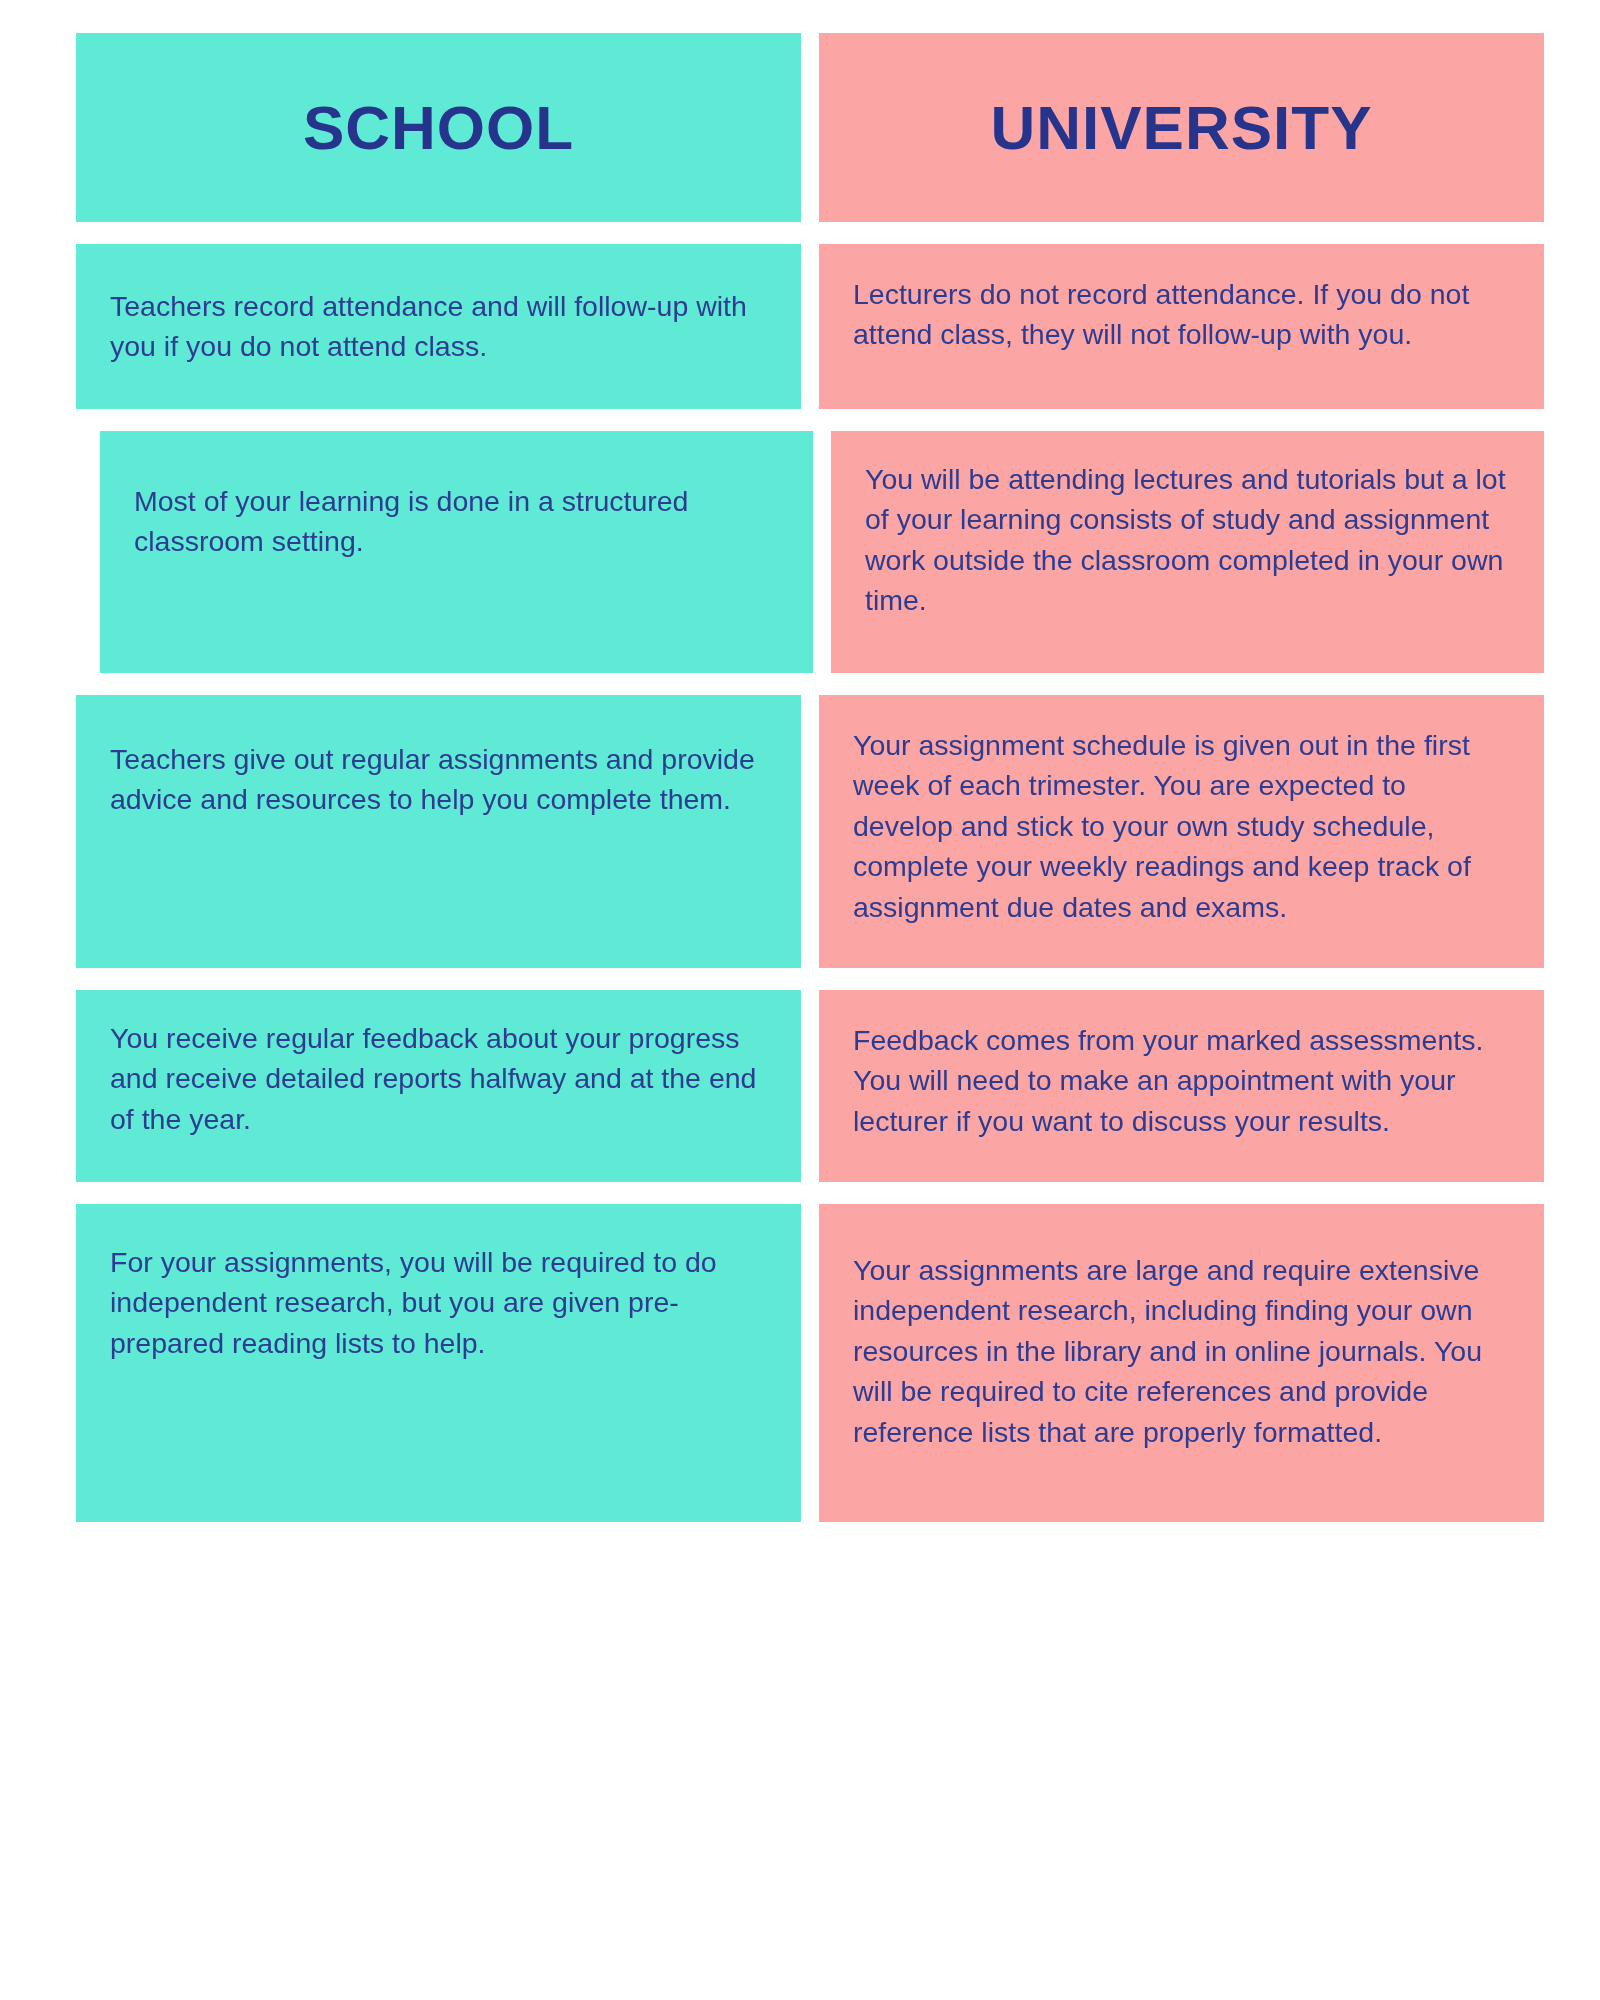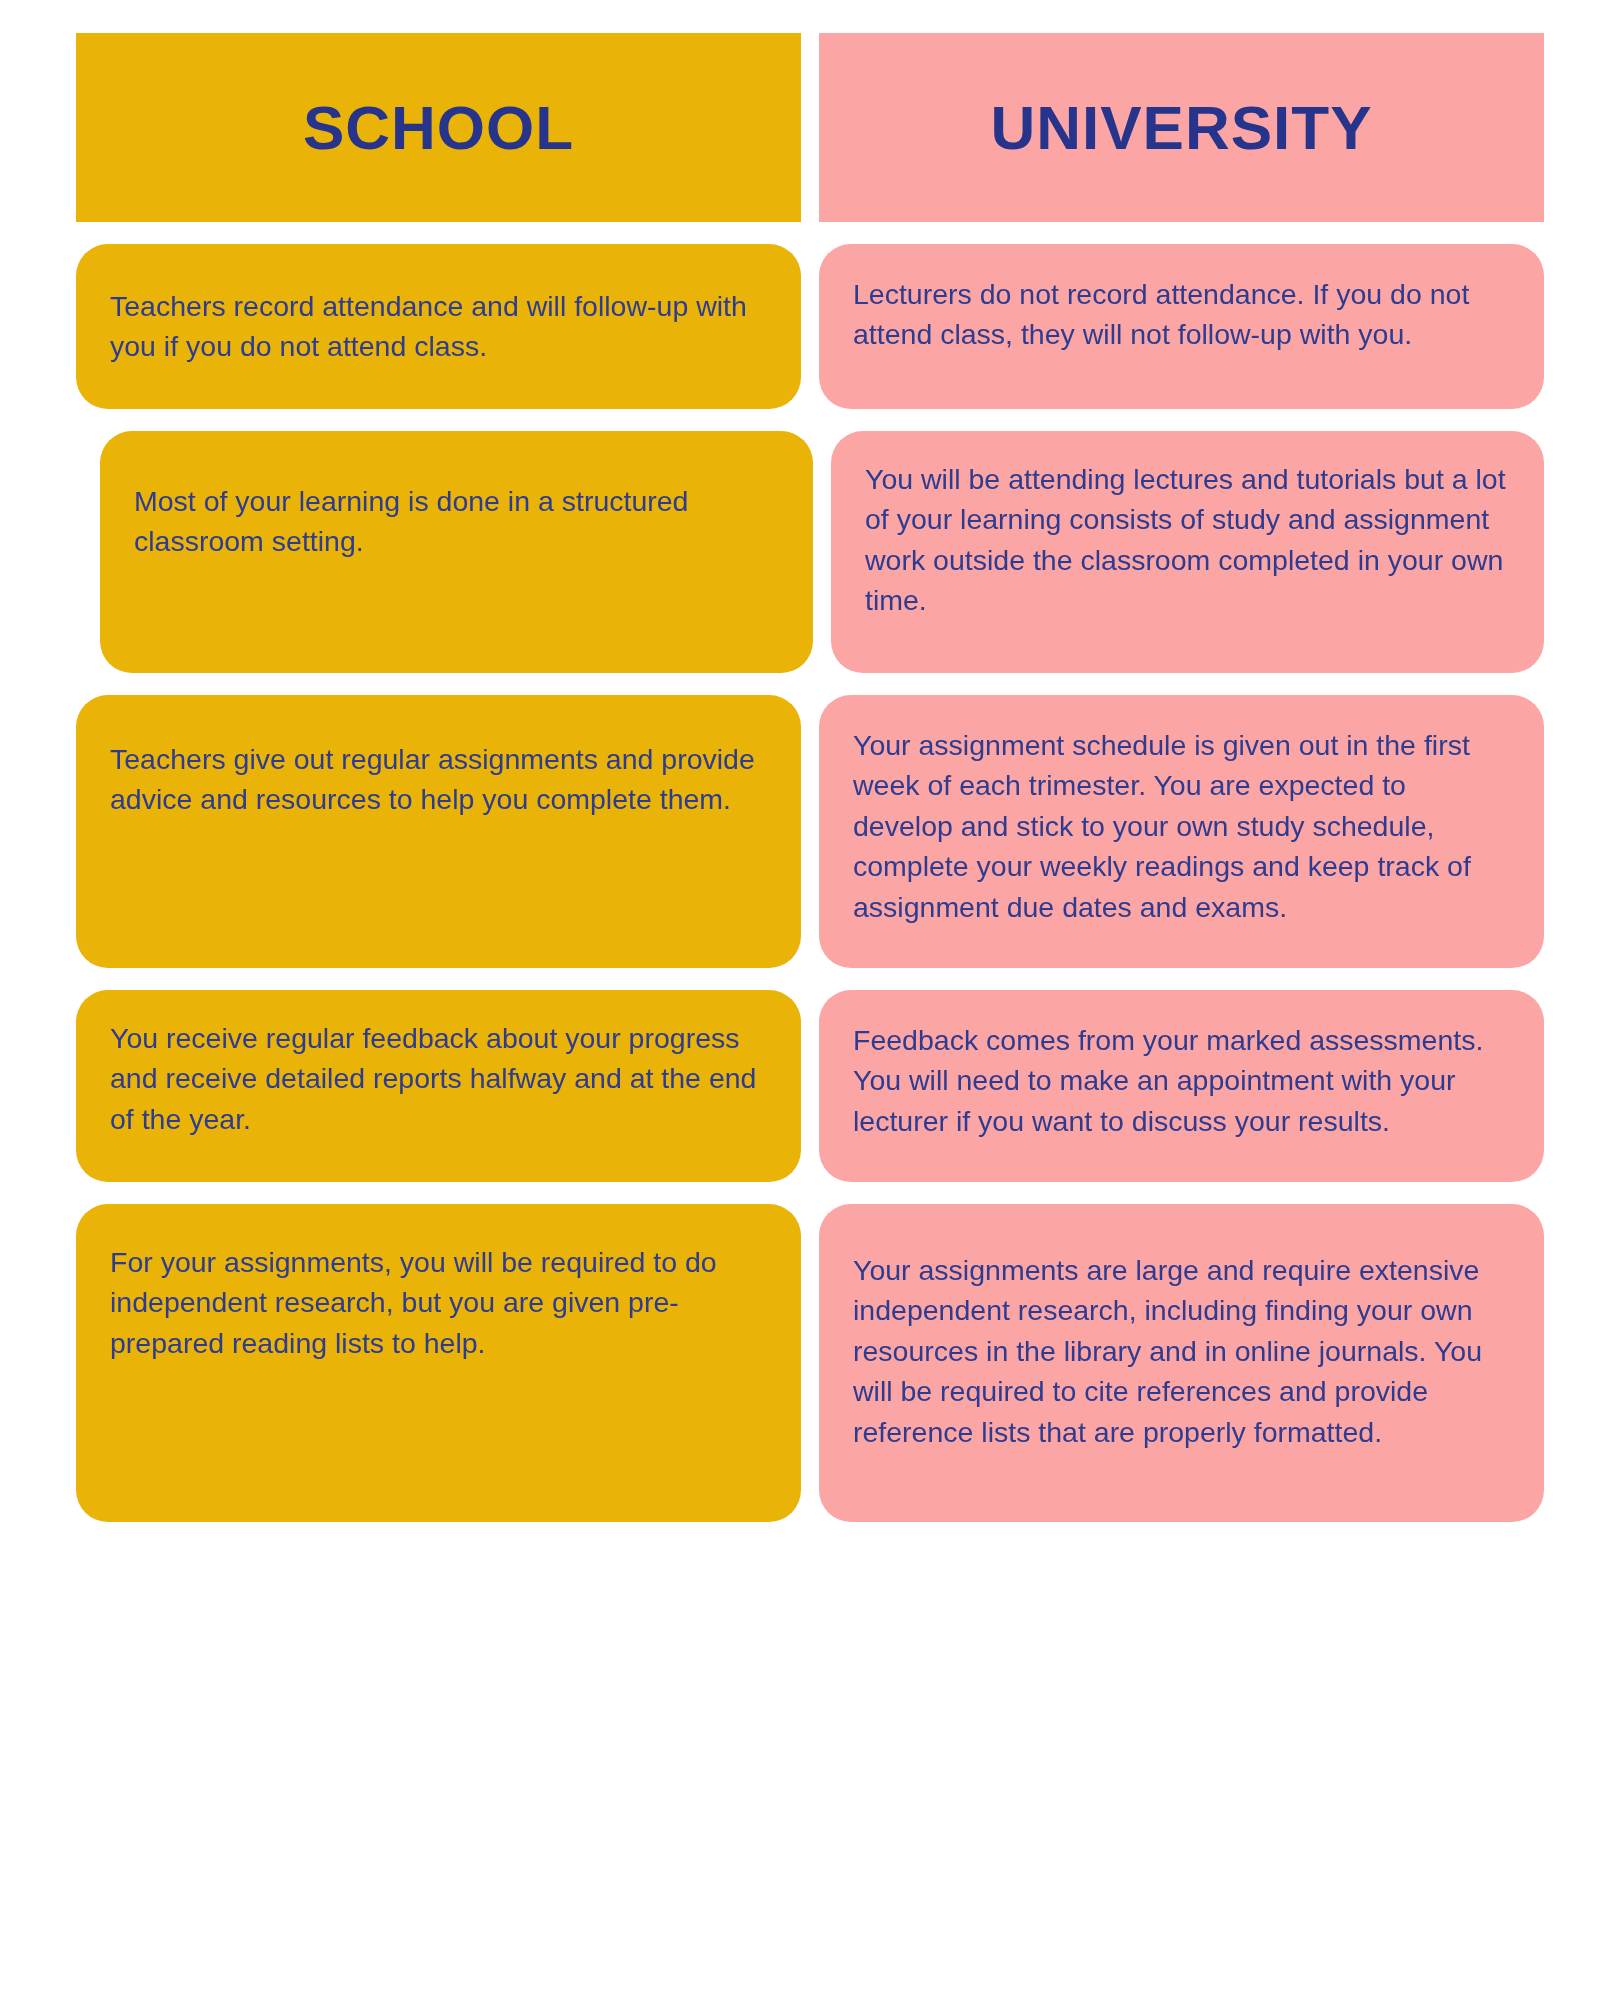--- a/index.html
+++ b/index.html
@@ -30,21 +30,21 @@
     gap: 18px;
     align-items: stretch;
   }
 
   .cell {
     width: 725px;
     box-sizing: border-box;
   }
 
   .cell-school {
-    background: #eab308;
+    background: #5eead4;
   }
 
   .cell-university {
     background: #fca5a5;
   }
 
   
   .header-row .cell {
     height: 189px;
     display: flex;
@@ -57,21 +57,20 @@
     font-weight: bold;
     font-size: 62px;
     letter-spacing: 1px;
     line-height: 1;
     text-align: center;
   }
 
   
   .body-row .cell {
     padding: 30px 34px 30px 34px;
-    border-radius: 32px;
   }
 
   .cell-text {
     color: #2d3c90;
     font-size: 28.5px;
     line-height: 1.42;
     font-weight: 400;
     white-space: pre-line;
   }
 

